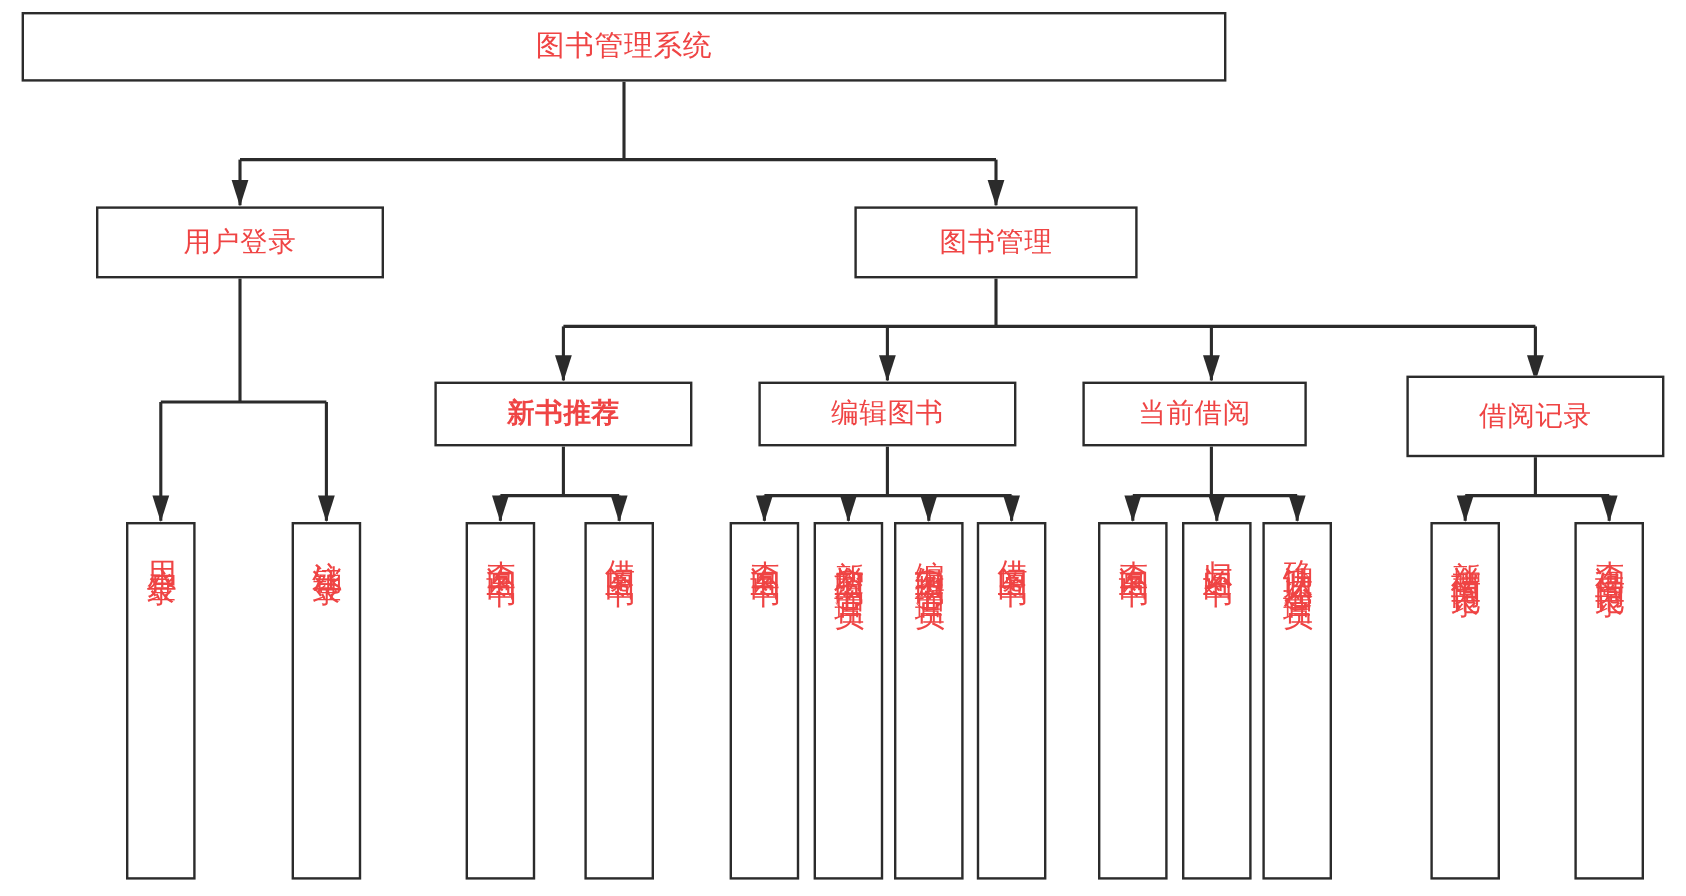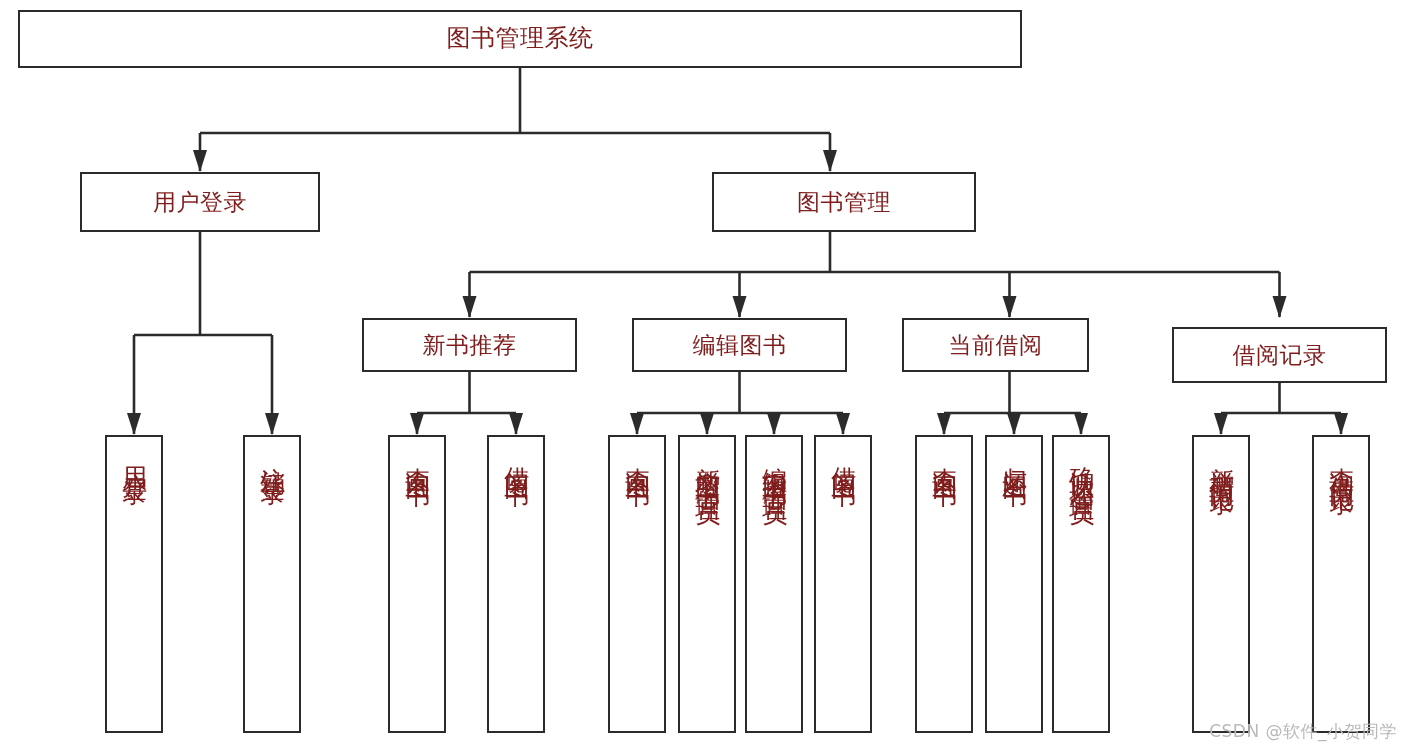--- a/index.html
+++ b/index.html
@@ -30,21 +30,21 @@
     position: absolute;
     box-sizing: border-box;
     background: #ffffff;
     border: 2px solid #2b2b2b;
     display: flex;
     align-items: center;
     justify-content: center;
     overflow: hidden;
   }
   .node .label {
-    color: #7f1d1d;
+    color: #ef4444;
     line-height: 1.06;
     text-align: center;
     white-space: pre-wrap;
   }
   .node.horizontal .label {
     writing-mode: horizontal-tb;
     font-size: 23px;
     letter-spacing: 0.5px;
   }
   .node.vertical {
@@ -141,33 +141,33 @@
       </g>
   </svg>
 
   <div id="node-layer">
       <div class="node horizontal root" style="left: 18px; top: 10px; width: 1004px; height: 58px;">
         <span class="label">图书管理系统</span>
       </div>
       <div class="node horizontal" style="left: 80px; top: 172px; width: 240px; height: 60px;">
         <span class="label">用户登录</span>
       </div>
-      <div class="node horizontal" style="left: 712px; top: 172px; width: 264px; height: 60px;">
+      <div class="node horizontal" style="left: 712px; top: 172px; width: 236px; height: 60px;">
         <span class="label">图书管理</span>
       </div>
-      <div class="node horizontal" style="left: 362px; top: 318px; width: 215px; height: 54px;">
+      <div class="node horizontal" style="left: 362px; top: 318px; width: 215px; height: 54px; font-weight: bold;">
         <span class="label">新书推荐</span>
       </div>
       <div class="node horizontal" style="left: 632px; top: 318px; width: 215px; height: 54px;">
         <span class="label">编辑图书</span>
       </div>
       <div class="node horizontal" style="left: 902px; top: 318px; width: 187px; height: 54px;">
         <span class="label">当前借阅</span>
       </div>
-      <div class="node horizontal" style="left: 1172px; top: 327px; width: 215px; height: 56px;">
+      <div class="node horizontal" style="left: 1172px; top: 313px; width: 215px; height: 68px;">
         <span class="label">借阅记录</span>
       </div>
       <div class="node vertical" style="left: 105px; top: 435px; width: 58px; height: 298px;">
         <span class="label">用户登录</span>
       </div>
       <div class="node vertical" style="left: 243px; top: 435px; width: 58px; height: 298px;">
         <span class="label">注销登录</span>
       </div>
       <div class="node vertical" style="left: 388px; top: 435px; width: 58px; height: 298px;">
         <span class="label">查询图书</span>
@@ -197,14 +197,13 @@
         <span class="label">确认归还（管理员）</span>
       </div>
       <div class="node vertical" style="left: 1192px; top: 435px; width: 58px; height: 298px;">
         <span class="label">新增借阅记录</span>
       </div>
       <div class="node vertical" style="left: 1312px; top: 435px; width: 58px; height: 298px;">
         <span class="label">查询借阅记录</span>
       </div>
     </div>
 
-  <div class="watermark">CSDN @软件_小贺同学</div>
 </div>
 
 </body></html>

